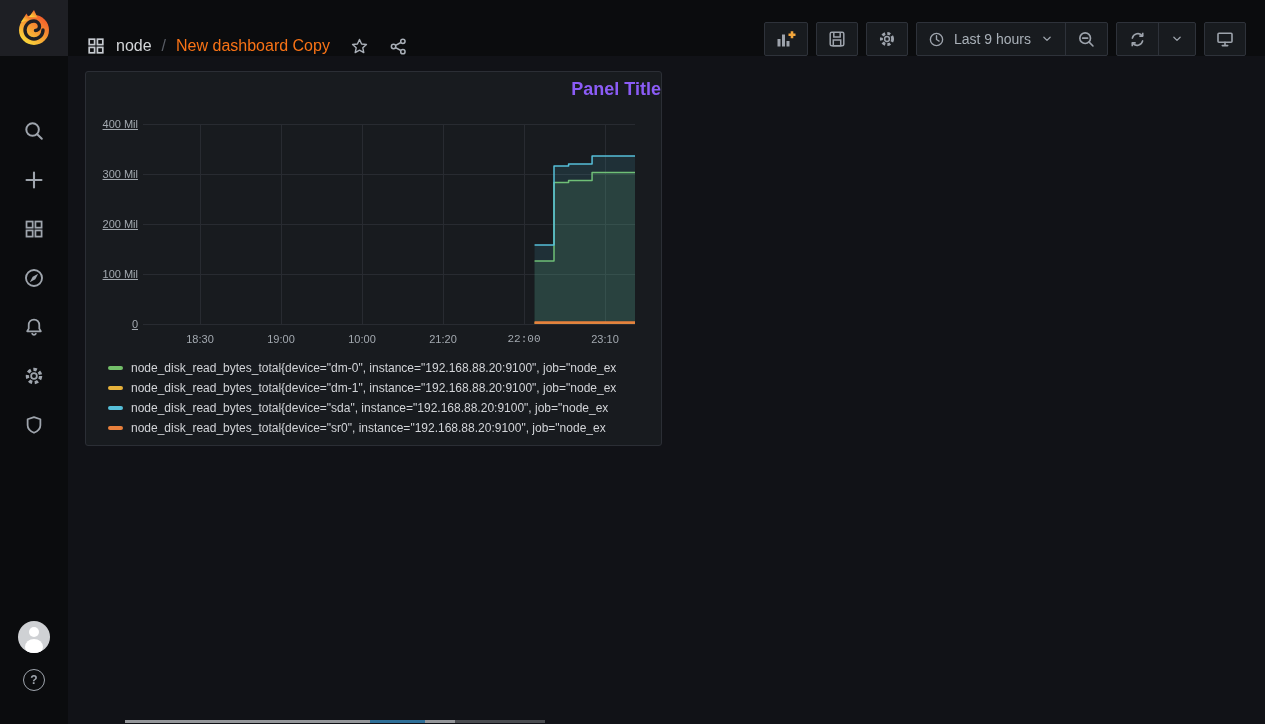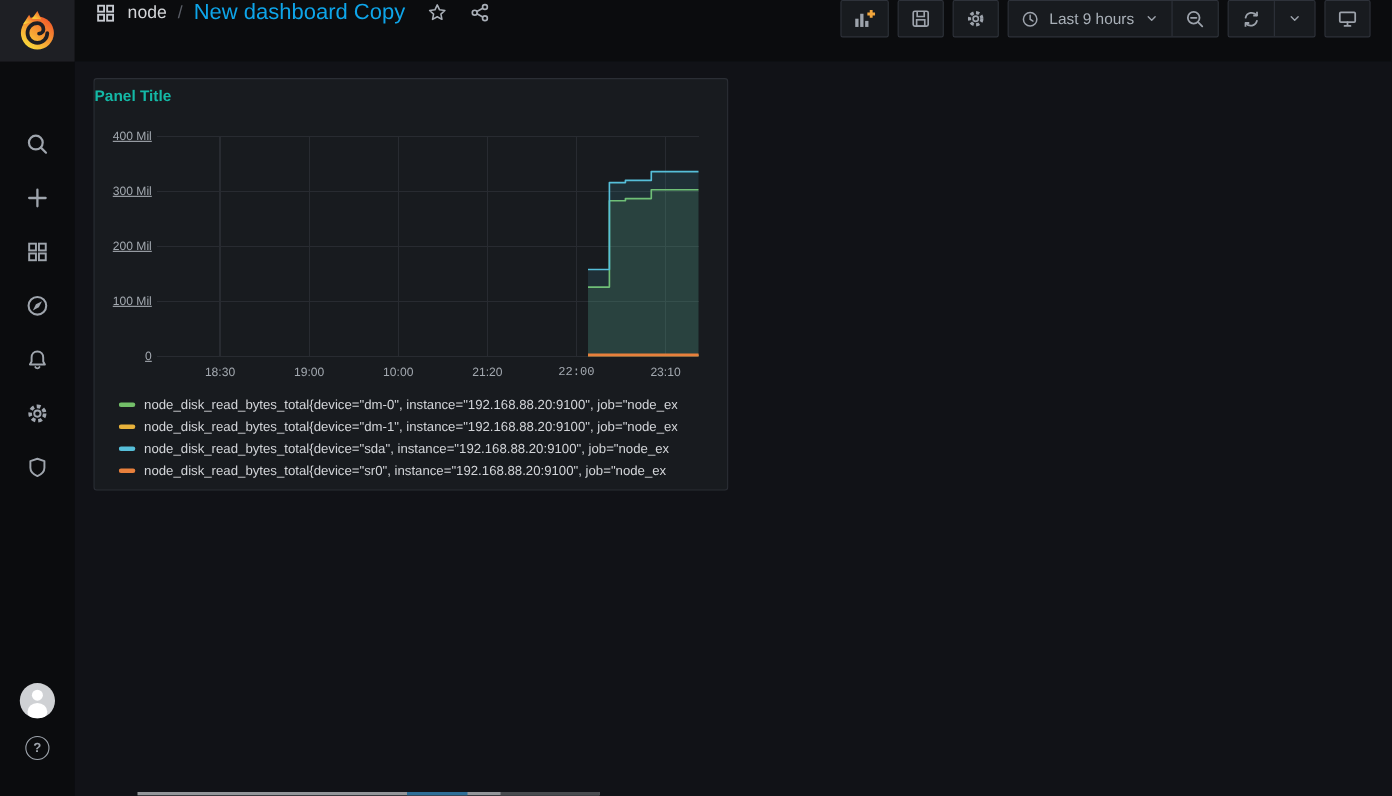--- a/index.html
+++ b/index.html
@@ -19,42 +19,42 @@
   .side-icon { width:22px; height:22px; color:#9fa5ad; display:flex; align-items:center; justify-content:center; cursor:pointer; }
   .side-bottom { margin-top:auto; display:flex; flex-direction:column; align-items:center; gap:16px; margin-bottom:33px; }
   .avatar { width:32px; height:32px; border-radius:50%; background:#cfd1d4; position:relative; overflow:hidden; cursor:pointer; }
   .avatar::before { content:""; position:absolute; left:11px; top:6px; width:10px; height:10px; border-radius:50%; background:#ffffff; }
   .avatar::after { content:""; position:absolute; left:7px; top:18px; width:18px; height:16px; border-radius:50%; background:#ffffff; }
   .help-circle { width:22px; height:22px; border:1.6px solid #9fa5ad; border-radius:50%; color:#9fa5ad;
     font-size:12px; font-weight:bold; display:flex; align-items:center; justify-content:center; cursor:pointer; }
 
   
   .right-col { flex:1; display:flex; flex-direction:column; }
-  .header { height:56px; flex-shrink:0; background:#0b0c0e; display:flex; align-items:flex-start; padding:0 19px 0 18px; }
+  .header { height:56px; flex-shrink:0; background:#0b0c0e; display:flex; align-items:flex-end; padding:0 19px 0 18px; }
   .crumbs { display:flex; align-items:center; gap:10px; }
   .crumb-appicon { color:#c6cad0; display:flex; }
   .crumb-folder { color:#d4d6d9; font-size:16px; cursor:pointer; }
   .crumb-sep { color:#5a5e66; font-size:16px; }
-  .crumb-title { color:#0ea5e9; font-size:20px; }
+  .crumb-title { color:#f97316; font-size:16px; }
   .crumb-action { color:#a9afb7; margin-left:10px; display:flex; cursor:pointer; }
   .hspacer { flex:1; }
   .toolbar { display:flex; align-items:center; gap:8px; }
   .tb-btn { height:34px; min-width:41px; padding:0 10px; background:#181b1f; border:1px solid #2e323a; border-radius:2px;
     display:flex; align-items:center; justify-content:center; color:#9da3ac; cursor:pointer; }
   .tb-group { display:flex; align-items:stretch; height:34px; background:#181b1f; border:1px solid #2e323a; border-radius:2px; }
   .tb-seg { display:flex; align-items:center; padding:0 11px; color:#9da3ac; cursor:pointer; }
   .tb-seg + .tb-seg { border-left:1px solid #2e323a; }
   .time-label { color:#a9b0b8; font-size:14px; margin:0 9px 0 9px; }
 
   
   .main { flex:1; position:relative; background:#111217; }
   .panel { position:absolute; left:17px; top:15px; width:577px; height:375px;
     background:#181b1f; border:1px solid #2b2e35; border-radius:3px; }
-  .panel-title { position:absolute; top:7px; left:0; right:0; text-align:left;
-    font-size:14px; font-weight:bold; color:#14b8a6; cursor:pointer; }
+  .panel-title { position:absolute; top:7px; left:0; right:0; text-align:right;
+    font-size:18px; font-weight:bold; color:#8b5cf6; cursor:pointer; }
   .chart-area { position:absolute; inset:0; }
   #plot { position:absolute; left:57px; top:52px; overflow:visible; cursor:crosshair; }
   .grid { stroke:#282b31; stroke-width:1; }
   .y-tick { position:absolute; left:0; width:52px; text-align:right; font-size:11px; color:#a3a9b0; height:14px; line-height:14px;text-decoration:underline; }
   .x-tick { position:absolute; top:261px; width:48px; text-align:center; font-size:11px; color:#a3a9b0; }
   .legend { position:absolute; left:22px; right:2px; top:286px; overflow:hidden; }
   .legend-item { display:flex; align-items:center; height:20px; white-space:nowrap; font-size:12px; color:#d2d4d8; cursor:pointer; }
   .legend-swatch { width:15px; height:4px; border-radius:2px; margin-right:8px; flex-shrink:0; }
   .legend-label { overflow:hidden; white-space:nowrap; }
 

